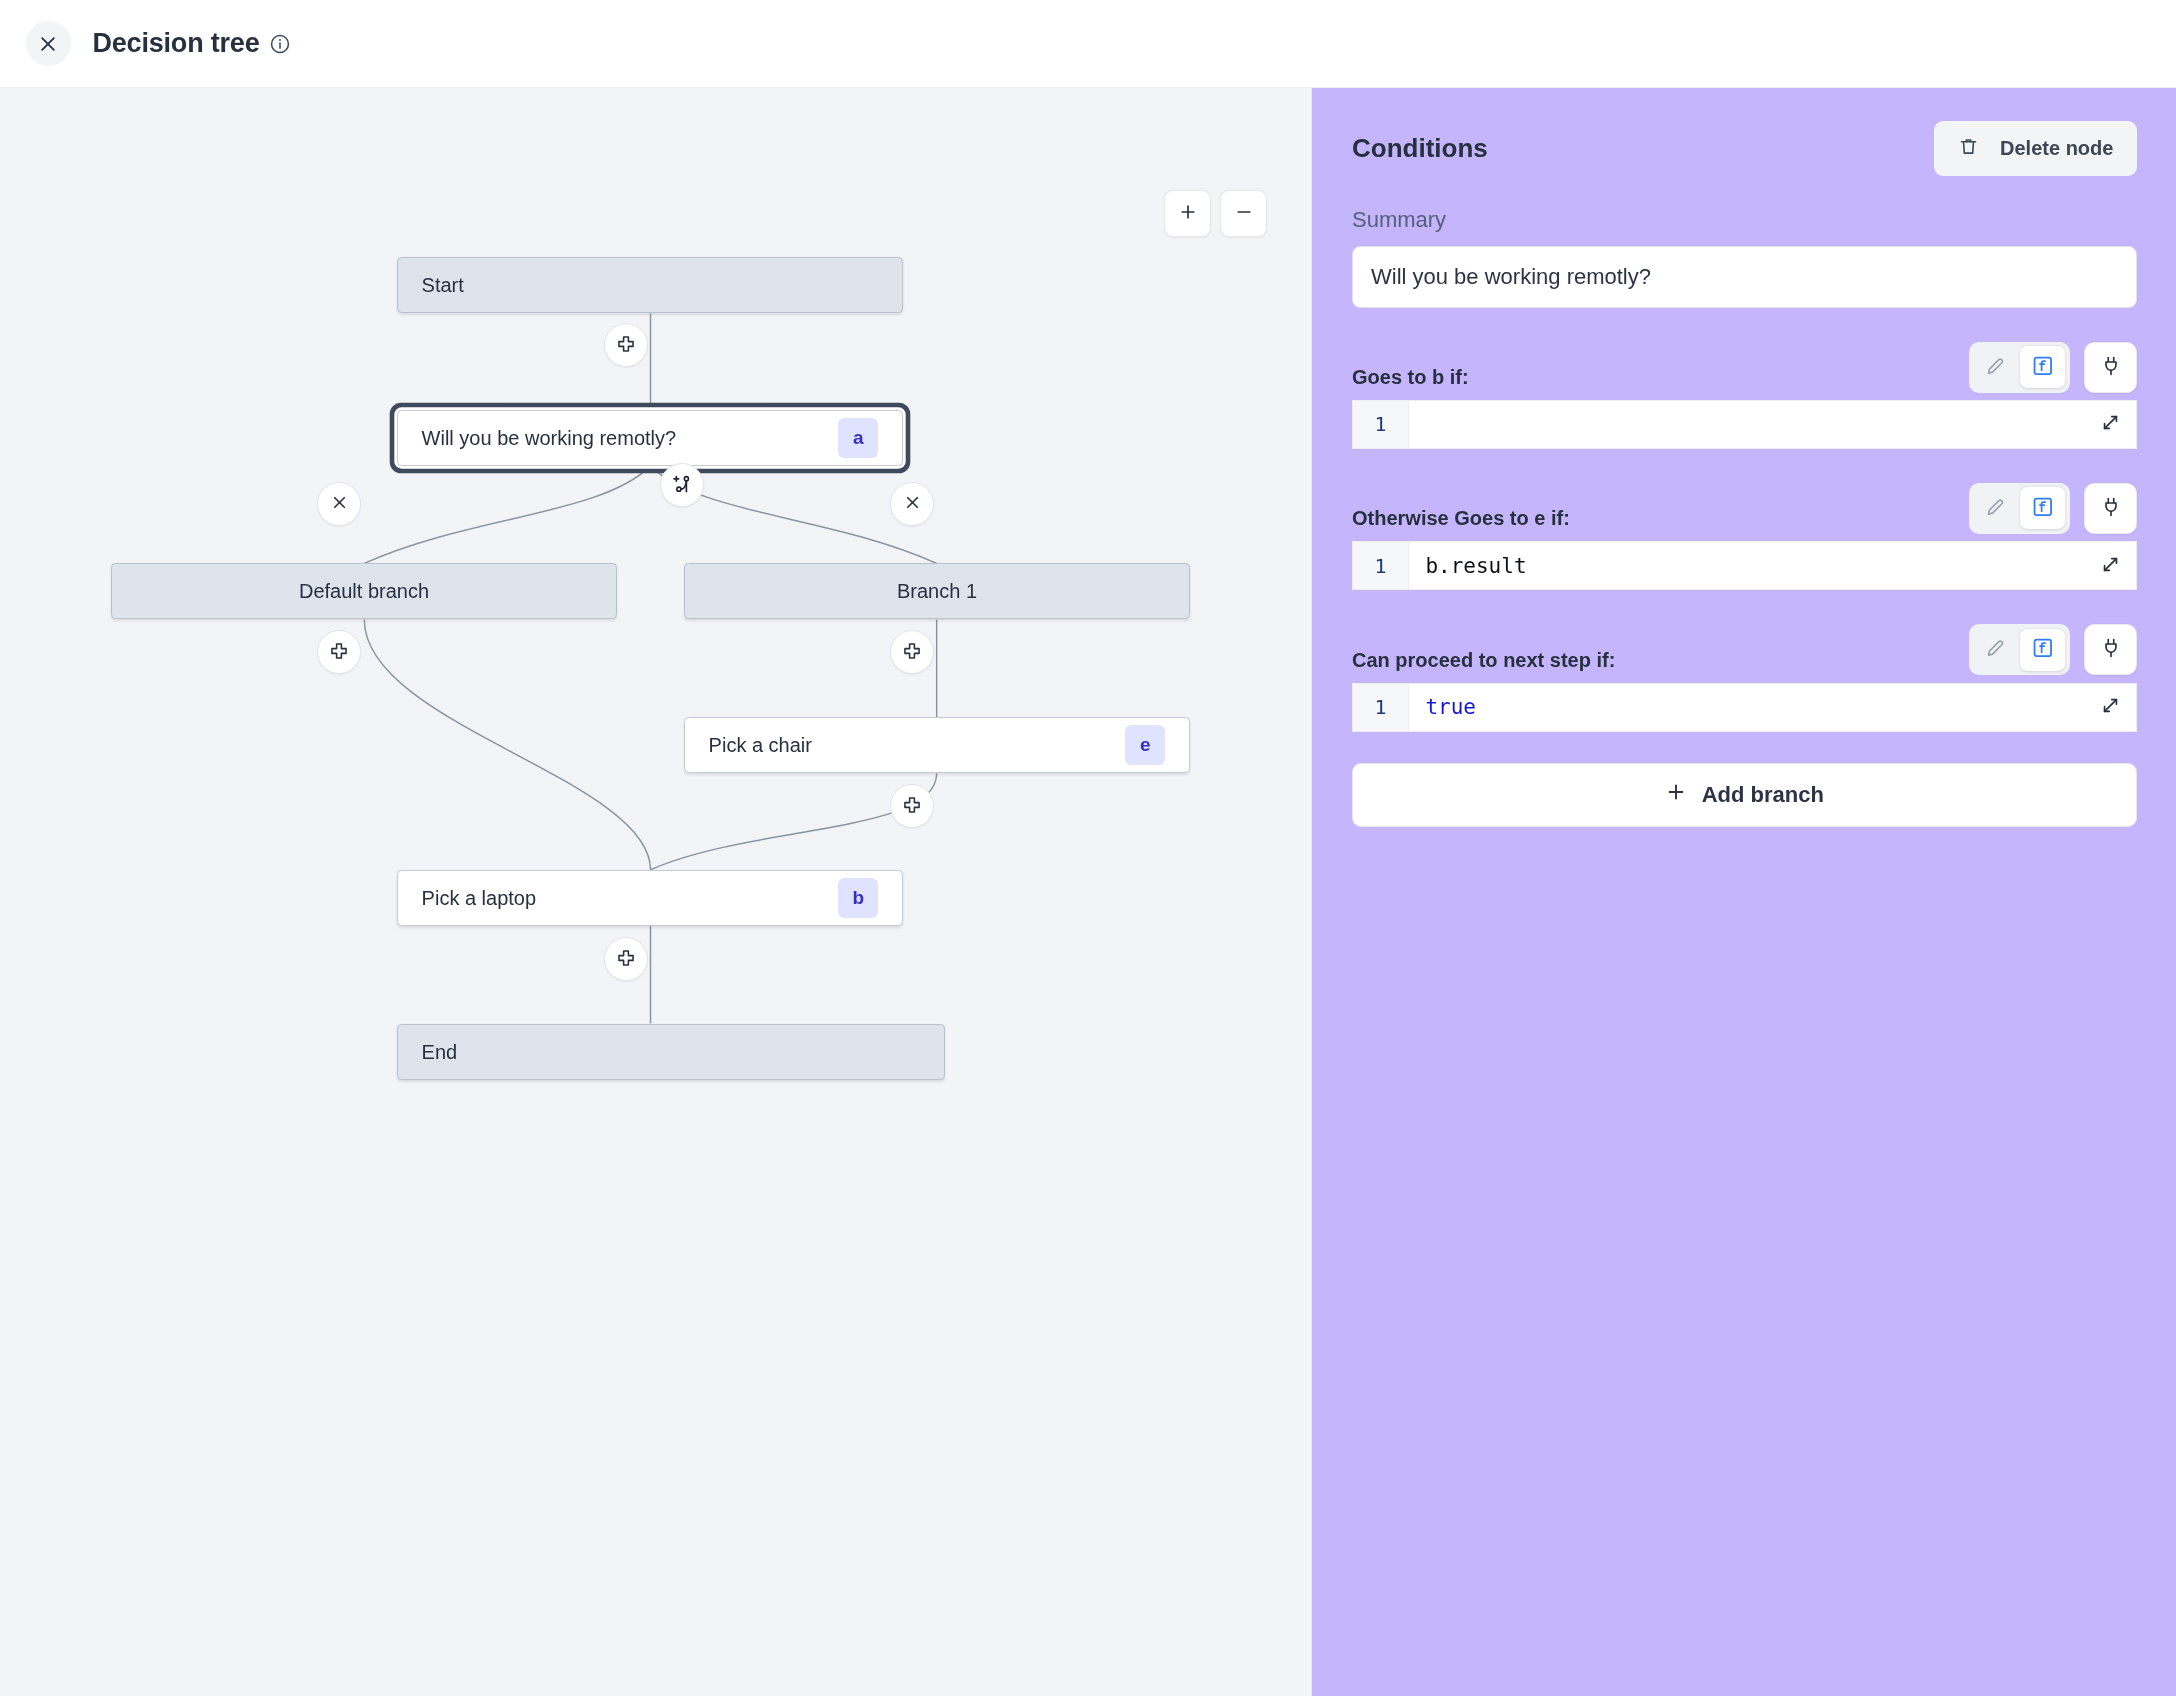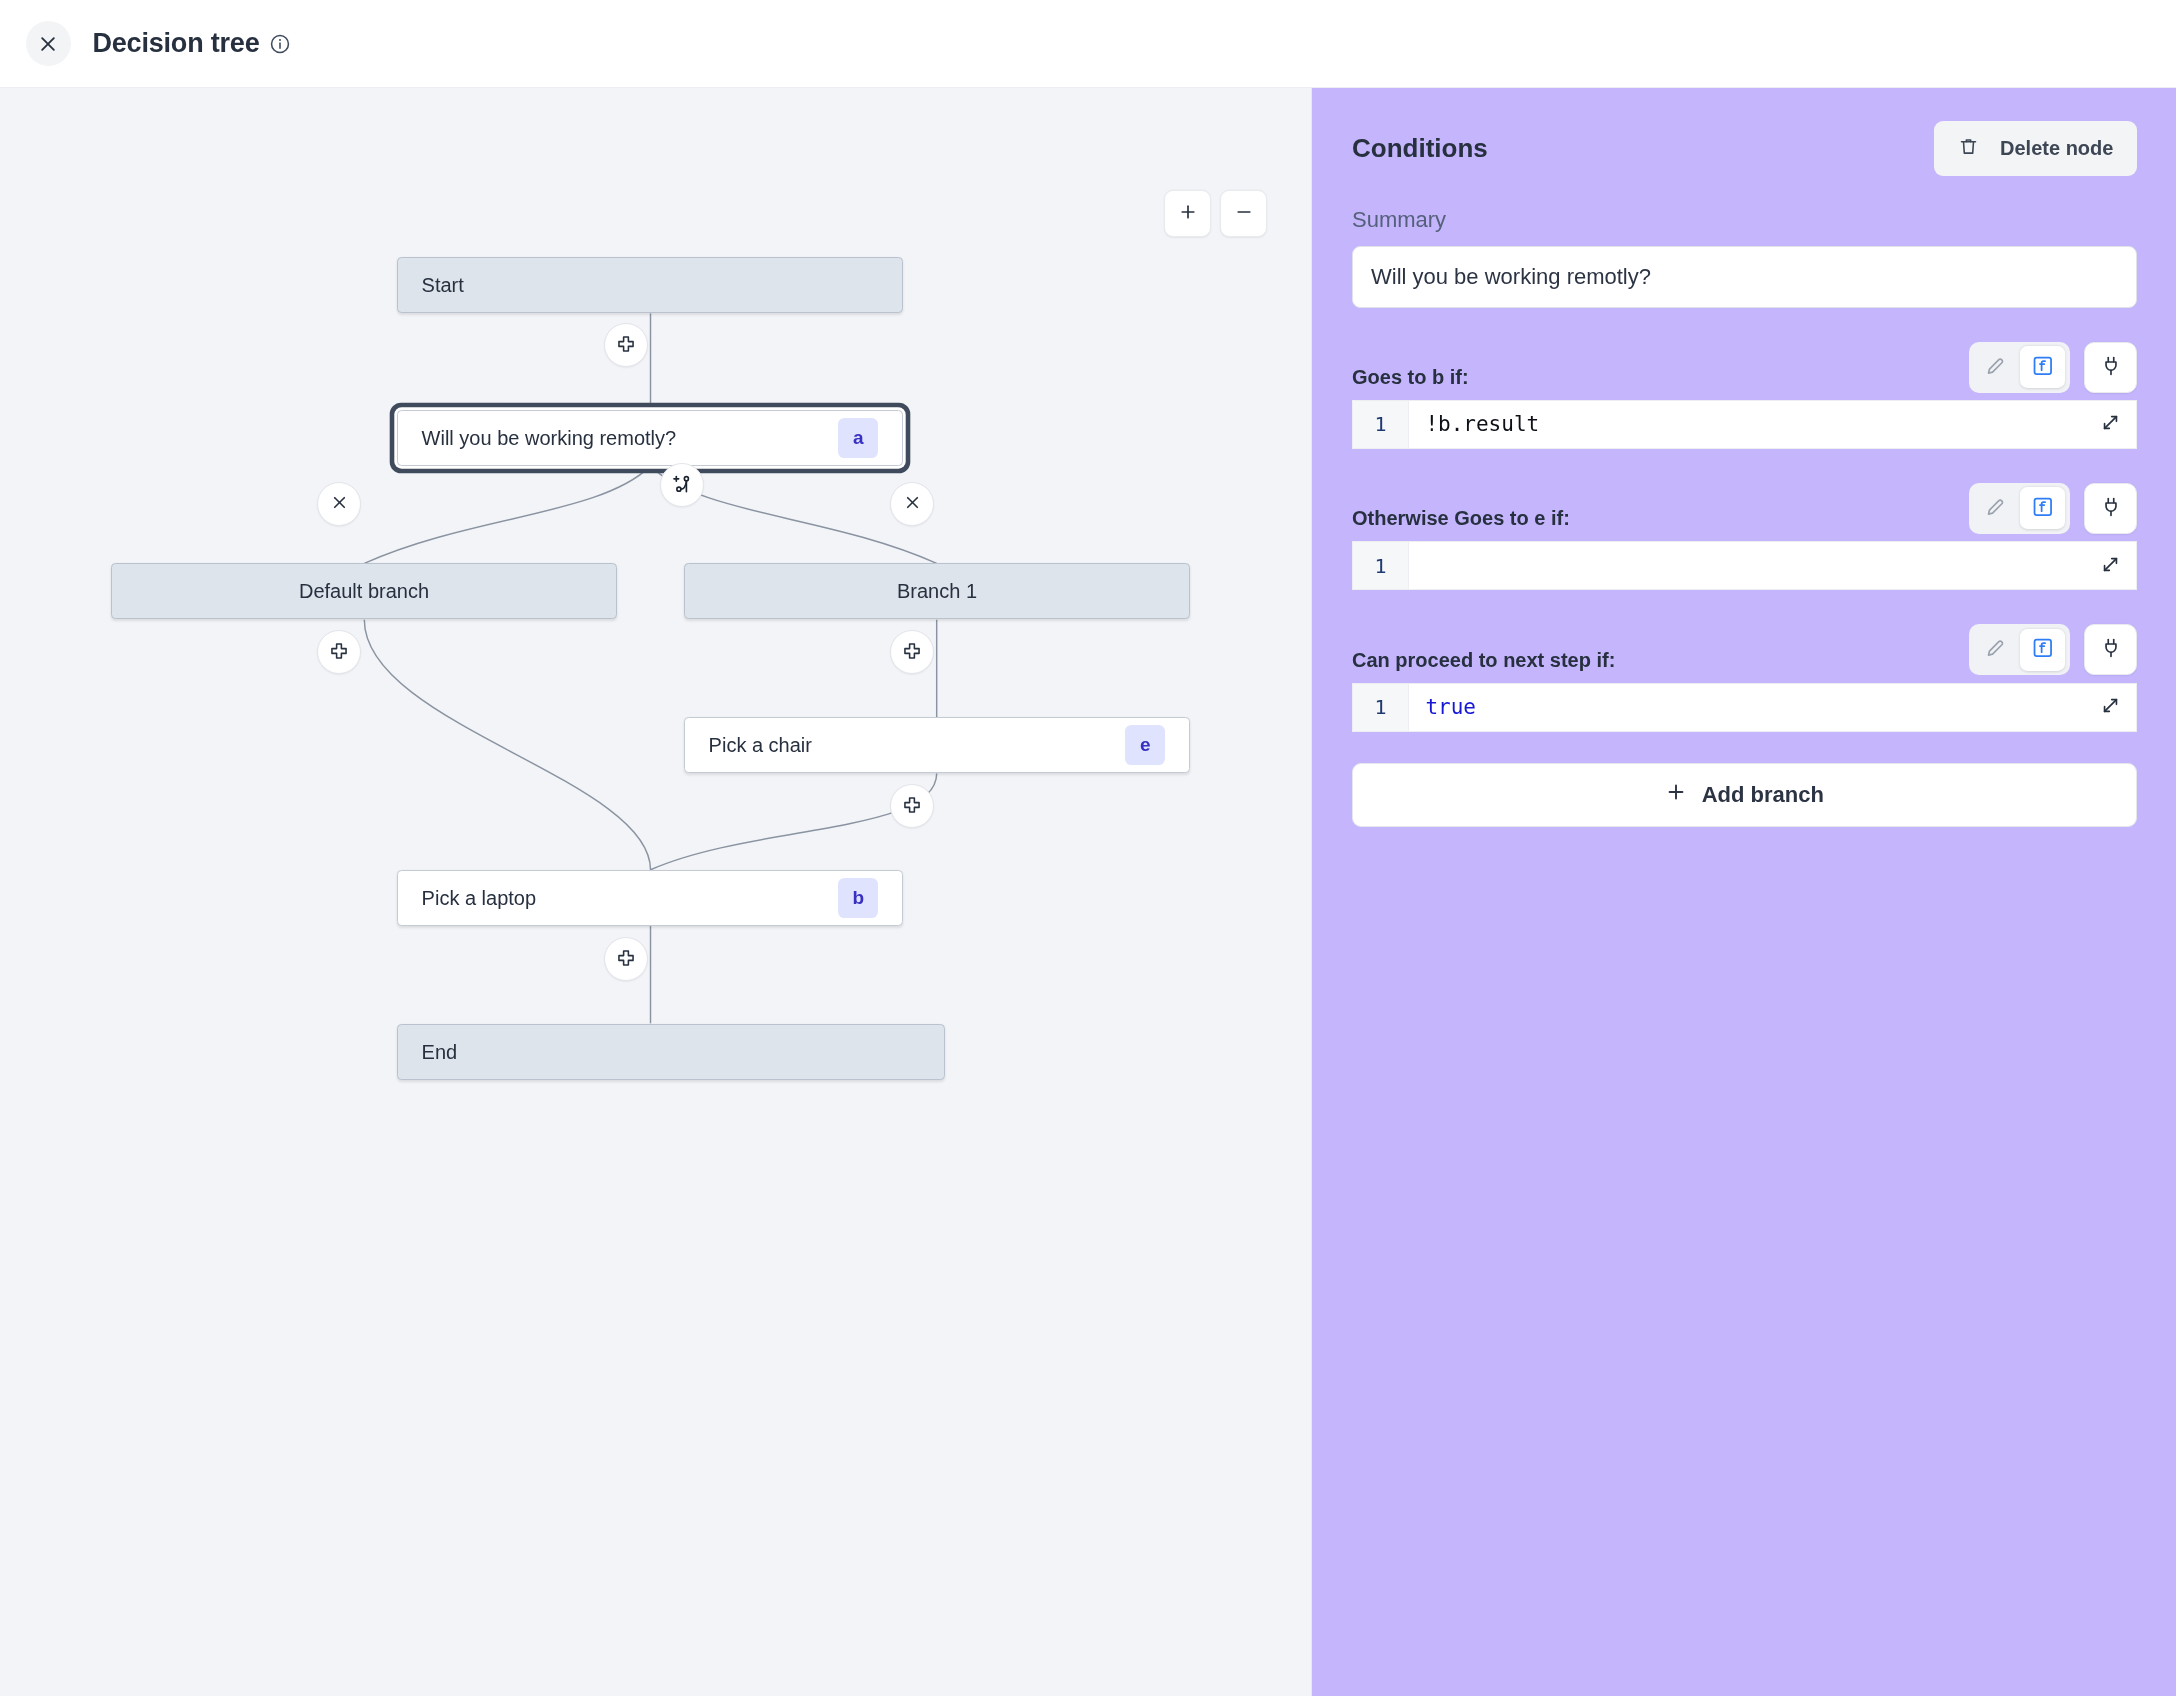--- a/index.html
+++ b/index.html
@@ -357,21 +357,20 @@
         <line x1="9" y1="2.8" x2="9" y2="7.4"></line>
                       <line x1="15" y1="2.8" x2="15" y2="7.4"></line>
         <path d="M6.6 7.6h10.8v3.6a5.4 5.4 0 01-5.4 5.4 5.4 5.4 0 01-5.4-5.4z"></path>
         <line x1="12" y1="16.6" x2="12" y2="21.2"></line>
       </svg></span>
         </button>
       </div>
     </div>
     <div class="code-row">
       <div class="code-gutter">1</div>
-      <div class="code-text">!b.result</div>
       <button class="code-expand">
         <span><svg width="19" height="19" viewBox="0 0 24 24" fill="none" stroke="#27303f" stroke-width="2.1" stroke-linecap="round" stroke-linejoin="round">
         <line x1="4.5" y1="19.5" x2="19.5" y2="4.5"></line>
         <polyline points="13.5,4.5 19.5,4.5 19.5,10.5"></polyline>
         <polyline points="10.5,19.5 4.5,19.5 4.5,13.5"></polyline>
       </svg></span>
       </button>
     </div>
           </div>
           <div class="cond-block">
@@ -396,20 +395,21 @@
         <line x1="9" y1="2.8" x2="9" y2="7.4"></line>
                       <line x1="15" y1="2.8" x2="15" y2="7.4"></line>
         <path d="M6.6 7.6h10.8v3.6a5.4 5.4 0 01-5.4 5.4 5.4 5.4 0 01-5.4-5.4z"></path>
         <line x1="12" y1="16.6" x2="12" y2="21.2"></line>
       </svg></span>
         </button>
       </div>
     </div>
     <div class="code-row">
       <div class="code-gutter">1</div>
+      <div class="code-text">b.result</div>
       <button class="code-expand">
         <span><svg width="19" height="19" viewBox="0 0 24 24" fill="none" stroke="#27303f" stroke-width="2.1" stroke-linecap="round" stroke-linejoin="round">
         <line x1="4.5" y1="19.5" x2="19.5" y2="4.5"></line>
         <polyline points="13.5,4.5 19.5,4.5 19.5,10.5"></polyline>
         <polyline points="10.5,19.5 4.5,19.5 4.5,13.5"></polyline>
       </svg></span>
       </button>
     </div>
           </div>
           <div class="cond-block">

